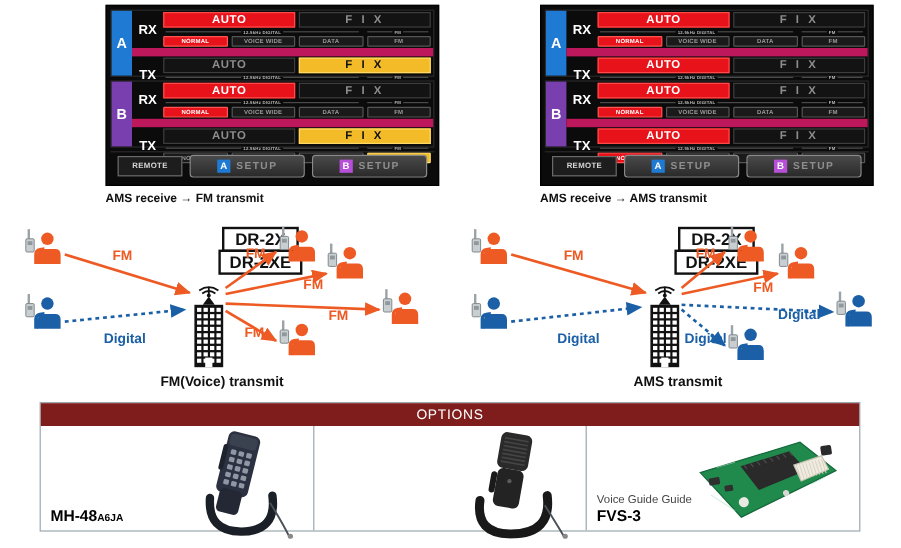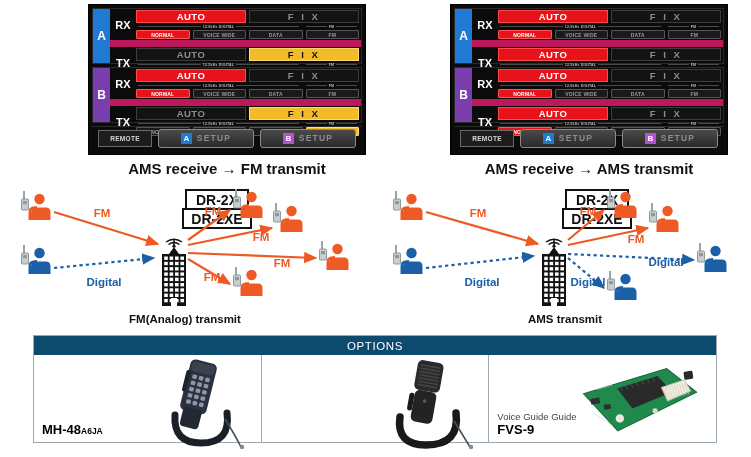--- a/index.html
+++ b/index.html
@@ -58,39 +58,39 @@
               font-size:6.5px;font-weight:bold;color:#d8d8d8;letter-spacing:.3px;}
   .btn-setup{flex:1;height:17px;border:1px solid #8a8a8a;border-radius:3px;
              background:linear-gradient(#4a4a4a,#2a2a2a);
              display:flex;align-items:center;justify-content:center;gap:5px;}
   .setup-badge{width:11px;height:11px;display:flex;align-items:center;
                justify-content:center;font-size:8px;font-weight:bold;color:#fff;}
   .setup-badge.a{background:#1f7ad4;}
   .setup-badge.b{background:#b84fd8;}
   .setup-text{font-size:8.5px;font-weight:bold;color:#8e8e8e;letter-spacing:1.2px;}
 
-  .caption{position:absolute;font-size:15px;font-weight:bold;color:#111;
-           text-align:center;}
+  .caption{position:absolute;font-size:10px;font-weight:bold;color:#111;
+           }
   #caption-left{left:88px;top:160px;width:278px;}
   #caption-right{left:450px;top:160px;width:278px;}
 
   
   .flow{position:absolute;top:186px;height:138px;}
   #flow-left{left:6px;width:360px;}
   #flow-right{left:378px;width:368px;}
   .flow svg{display:block;}
   .flowcap{position:absolute;top:313px;font-size:11.5px;font-weight:bold;
            text-align:center;color:#111;}
   #flowcap-left{left:60px;width:250px;}
   #flowcap-right{left:440px;width:250px;}
 
   
   #options{position:absolute;left:33px;top:335px;width:684px;height:108px;
            border:1px solid #9aa7ae;box-sizing:border-box;background:#fff;}
-  #options-header{height:19px;background:#0c4a6e;color:#fff;
+  #options-header{height:19px;background:#7f1d1d;color:#fff;
                   display:flex;align-items:center;justify-content:center;
                   font-size:11.5px;letter-spacing:.6px;}
   #options-body{display:flex;height:calc(100% - 19px);}
   .opt-cell{flex:1;position:relative;padding:4px 8px;box-sizing:border-box;
             display:flex;flex-direction:column;justify-content:flex-end;}
   .opt-cell + .opt-cell{border-left:1px solid #9aa7ae;}
   .opt-name{font-size:9.5px;color:#444;line-height:1.25;}
   .opt-model{font-size:13px;font-weight:bold;color:#000000;line-height:1.15;}
   .opt-model sub{font-size:8.5px;font-weight:bold;vertical-align:baseline;}
   .opt-art{position:absolute;right:4px;top:2px;}
@@ -608,21 +608,21 @@
       <path d="M190 59 L270 42" stroke="#ee5a24" stroke-width="2.2" fill="none" marker-end="url(#ah-fm)"></path>
       <path d="M190 68 L316 74" stroke="#1b5fa6" stroke-width="2.2" fill="none" stroke-dasharray="3.2,3.2" marker-end="url(#ah-dg)"></path>
       <path d="M190 72 L226 102" stroke="#1b5fa6" stroke-width="2.2" fill="none" stroke-dasharray="3.2,3.2" marker-end="url(#ah-dg)"></path>
       <text x="210" y="29" fill="#ee5a24" font-family="Liberation Sans, sans-serif" font-size="11.5" font-weight="bold" text-anchor="middle">FM</text>
       <text x="258" y="57" fill="#ee5a24" font-family="Liberation Sans, sans-serif" font-size="11.5" font-weight="bold" text-anchor="middle">FM</text>
       <text x="288" y="80" fill="#1b5fa6" font-family="Liberation Sans, sans-serif" font-size="11.5" font-weight="bold" text-anchor="middle">Digital</text>
       <text x="210" y="100" fill="#1b5fa6" font-family="Liberation Sans, sans-serif" font-size="11.5" font-weight="bold" text-anchor="middle">Digital</text>
     </svg>
   </div>
 
-<div class="flowcap nosel" id="flowcap-left">FM(Analog) transmit</div>
+<div class="flowcap nosel" id="flowcap-left">FM(Voice) transmit</div>
 <div class="flowcap nosel" id="flowcap-right">AMS transmit</div>
 
 <div id="options">
   <div id="options-header">OPTIONS</div>
   <div id="options-body">
       <div class="opt-cell">
         <div class="opt-art"><svg width="118" height="92" viewBox="0 0 118 92">
     <g transform="rotate(14 60 30)">
       <rect x="46" y="4" width="27" height="52" rx="5" fill="#2b3140"></rect>
       <rect x="48" y="6" width="23" height="10" rx="3" fill="#3b424f"></rect>
@@ -708,16 +708,16 @@
       <circle cx="78" cy="48" r="2.6" fill="#d8d8d2"></circle>
       <rect x="112" y="14" width="9" height="8" rx="1.5" fill="#2a2a2a"></rect>
       <g stroke="#a9e0c0" stroke-width="0.7" opacity="0.7">
         <path d="M16 40 L34 56"></path>
                 <path d="M24 18 L40 16"></path>
                 <path d="M100 44 L112 40"></path>
       </g>
     </g>
   </svg></div>
         <div class="opt-name">Voice Guide Guide</div>
-        <div class="opt-model"><span>FVS-9</span></div>
+        <div class="opt-model"><span>FVS-3</span></div>
       </div>
     </div>
 </div>
 
 </body></html>

